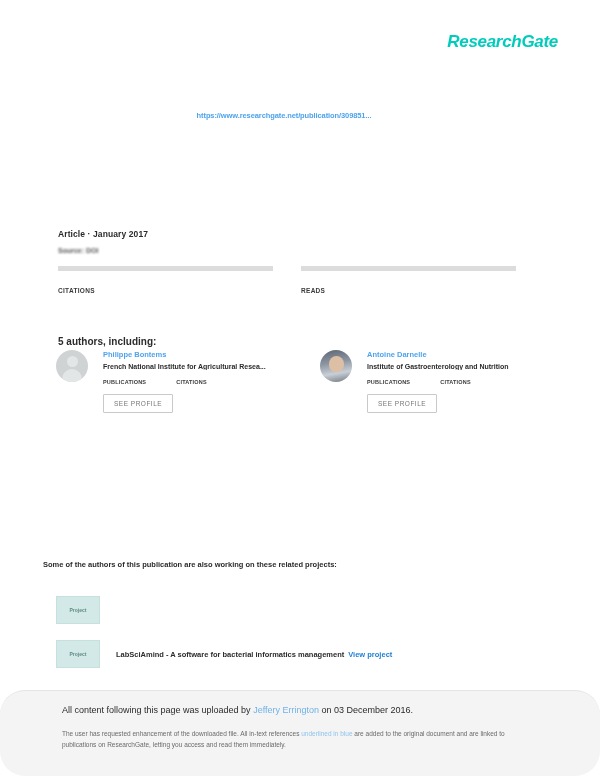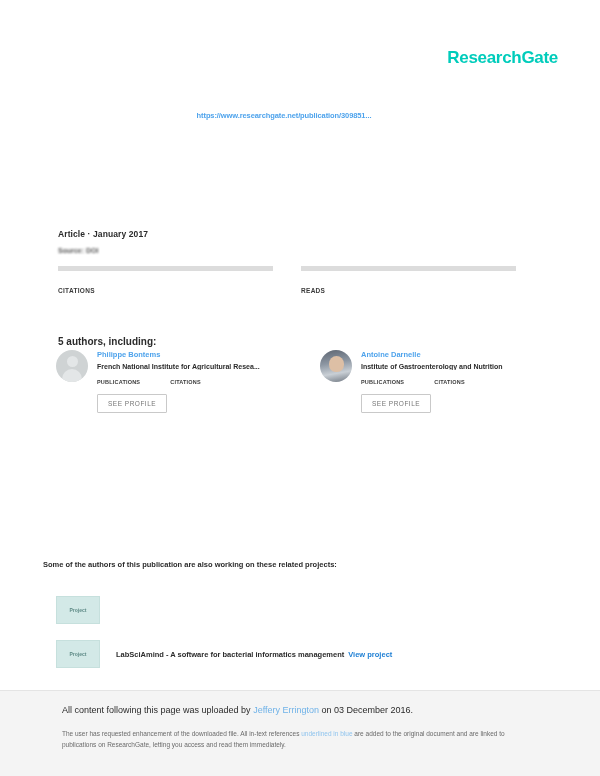--- a/index.html
+++ b/index.html
@@ -19,23 +19,24 @@
     position: relative;
     width: 600px;
     height: 776px;
     background: #ffffff;
     box-sizing: border-box;
   }
 
   
   .brand-row {
     position: absolute;
-    top: 48px;
+    top: 32px;
     right: 42px;
     text-align: right;
+    font-style: italic;
   }
   .brand {
     font-size: 17px;
     font-weight: bold;
     letter-spacing: -0.3px;
     color: #00ccbb;
     filter: blur(0.35px);
     white-space: nowrap;
   }
 
@@ -126,21 +127,21 @@
     top: 350px;
     width: 490px;
     display: flex;
     flex-wrap: wrap;
     gap: 0px 38px;
   }
   .author {
     width: 226px;
     height: 95px;
     display: flex;
-    gap: 9px;
+    gap: 15px;
     box-sizing: border-box;
   }
   .avatar {
     width: 32px;
     height: 32px;
     border-radius: 50%;
     flex: 0 0 32px;
     background: #cfd3d4;
     overflow: hidden;
     position: relative;
@@ -295,20 +296,21 @@
   .footer {
     position: absolute;
     left: 0;
     right: 0;
     top: 690px;
     height: 86px;
     background: #f4f4f4;
     border-top: 1px solid #e4e4e4;
     padding: 14px 62px 0 62px;
     box-sizing: border-box;
+    border-radius: 25px;
   }
   .footer-main {
     font-size: 9px;
     color: #2b2b2b;
     line-height: 1.3;
   }
   .footer-main a {
     color: #6fb2e8;
     text-decoration: none;
   }

